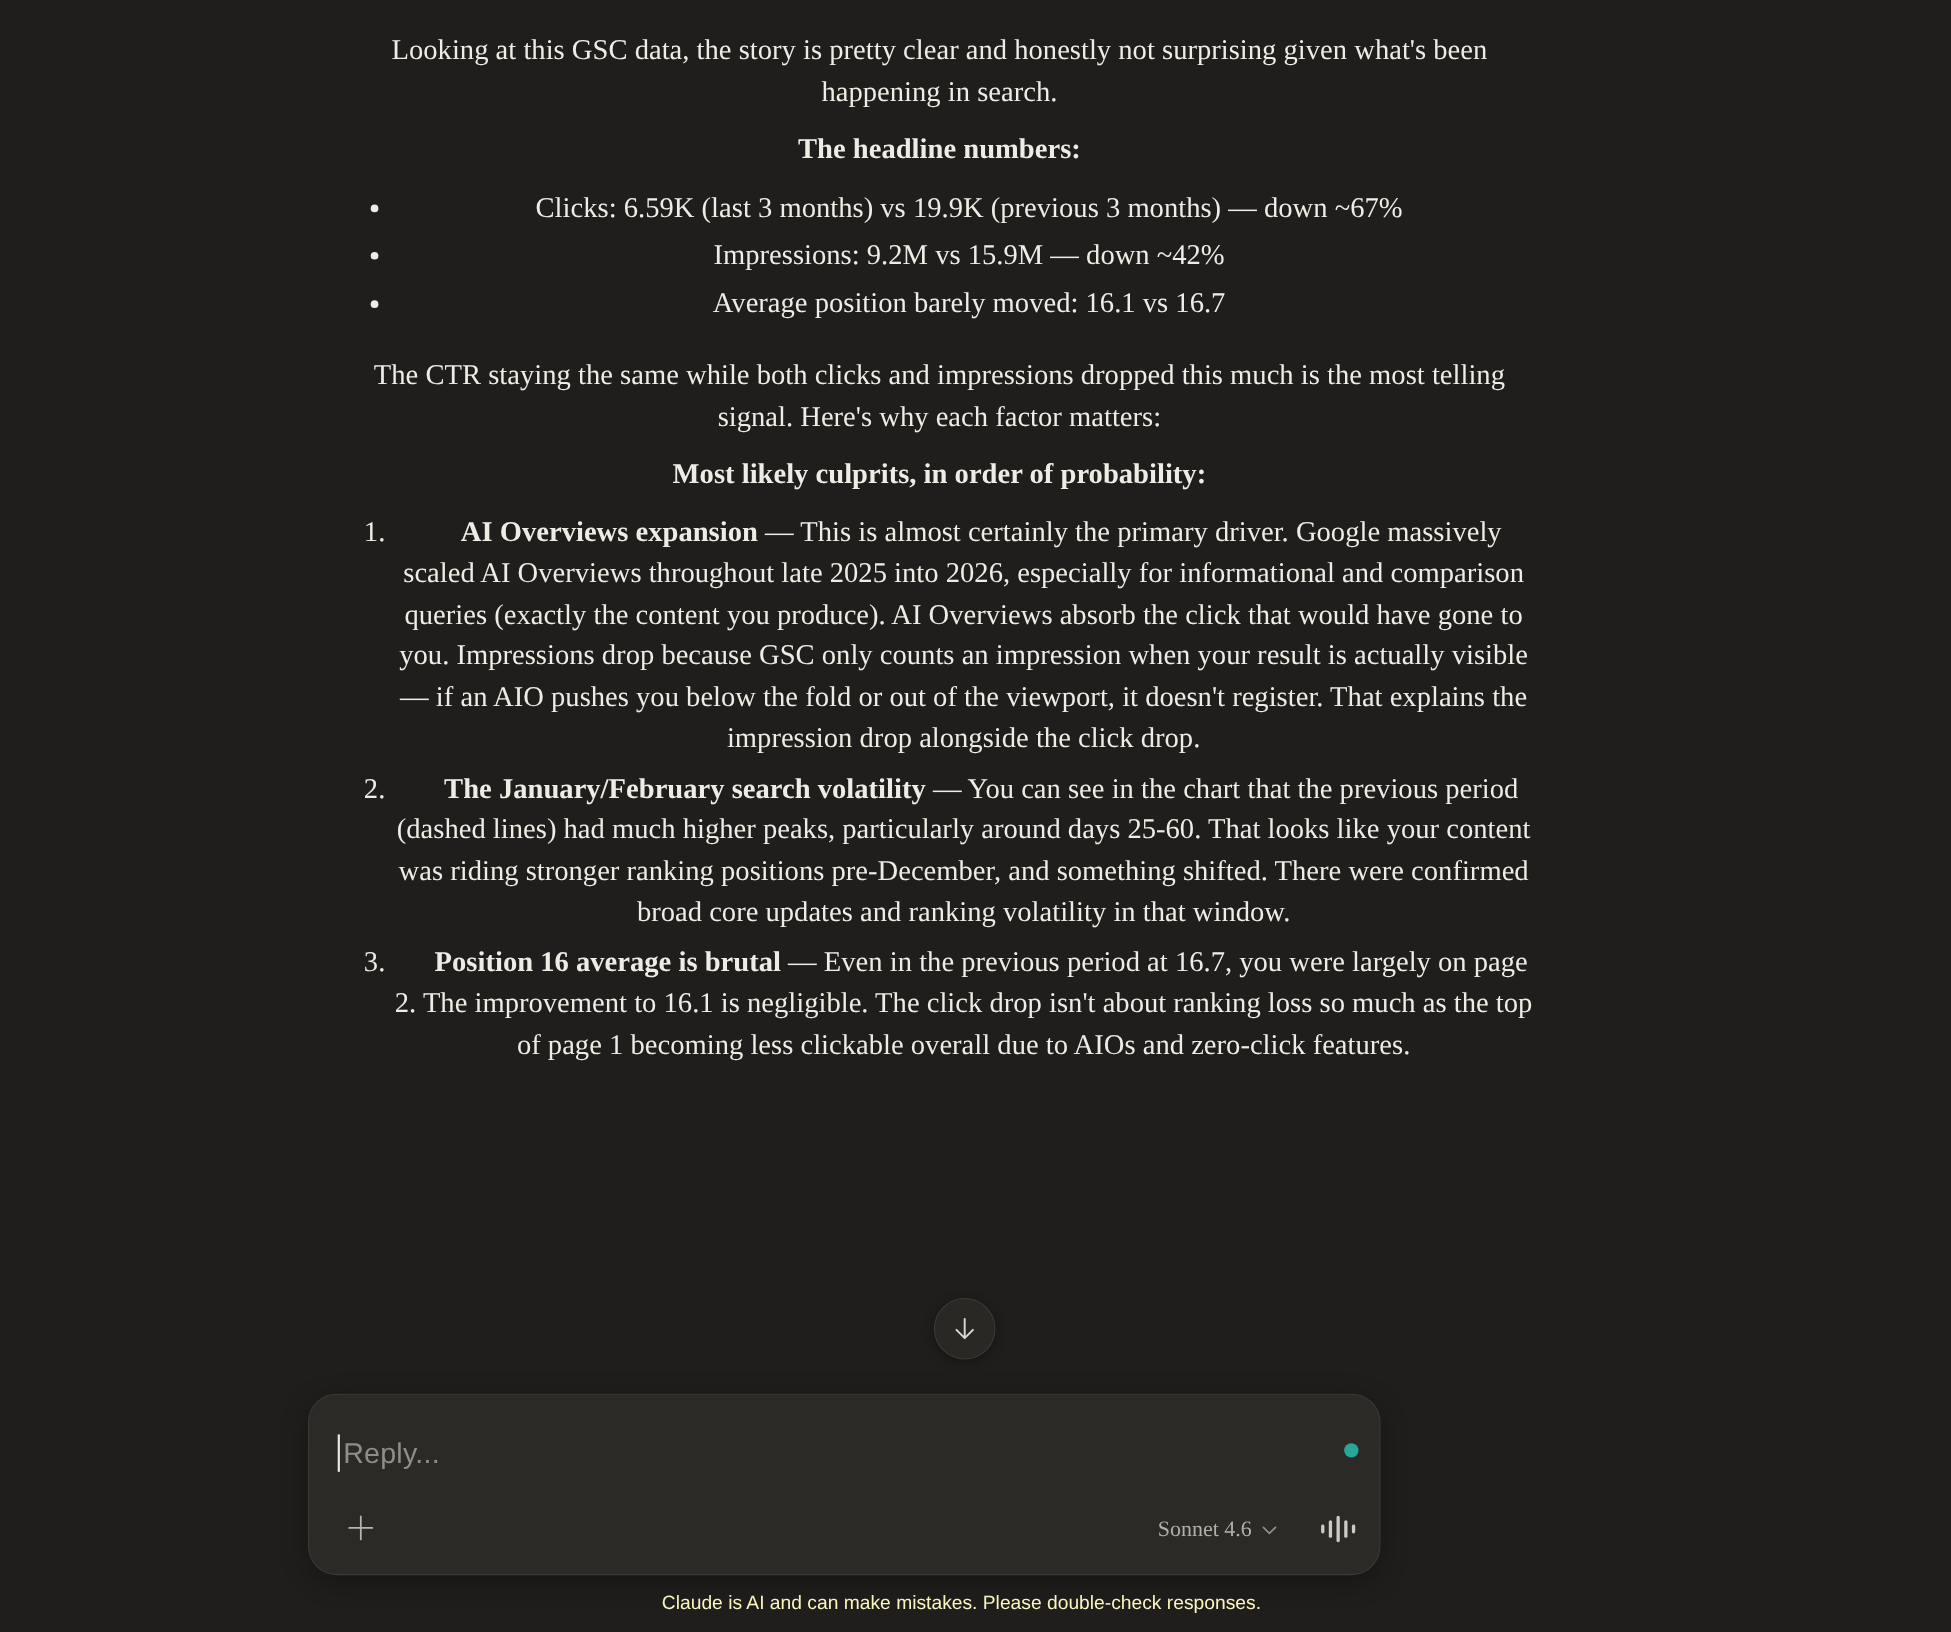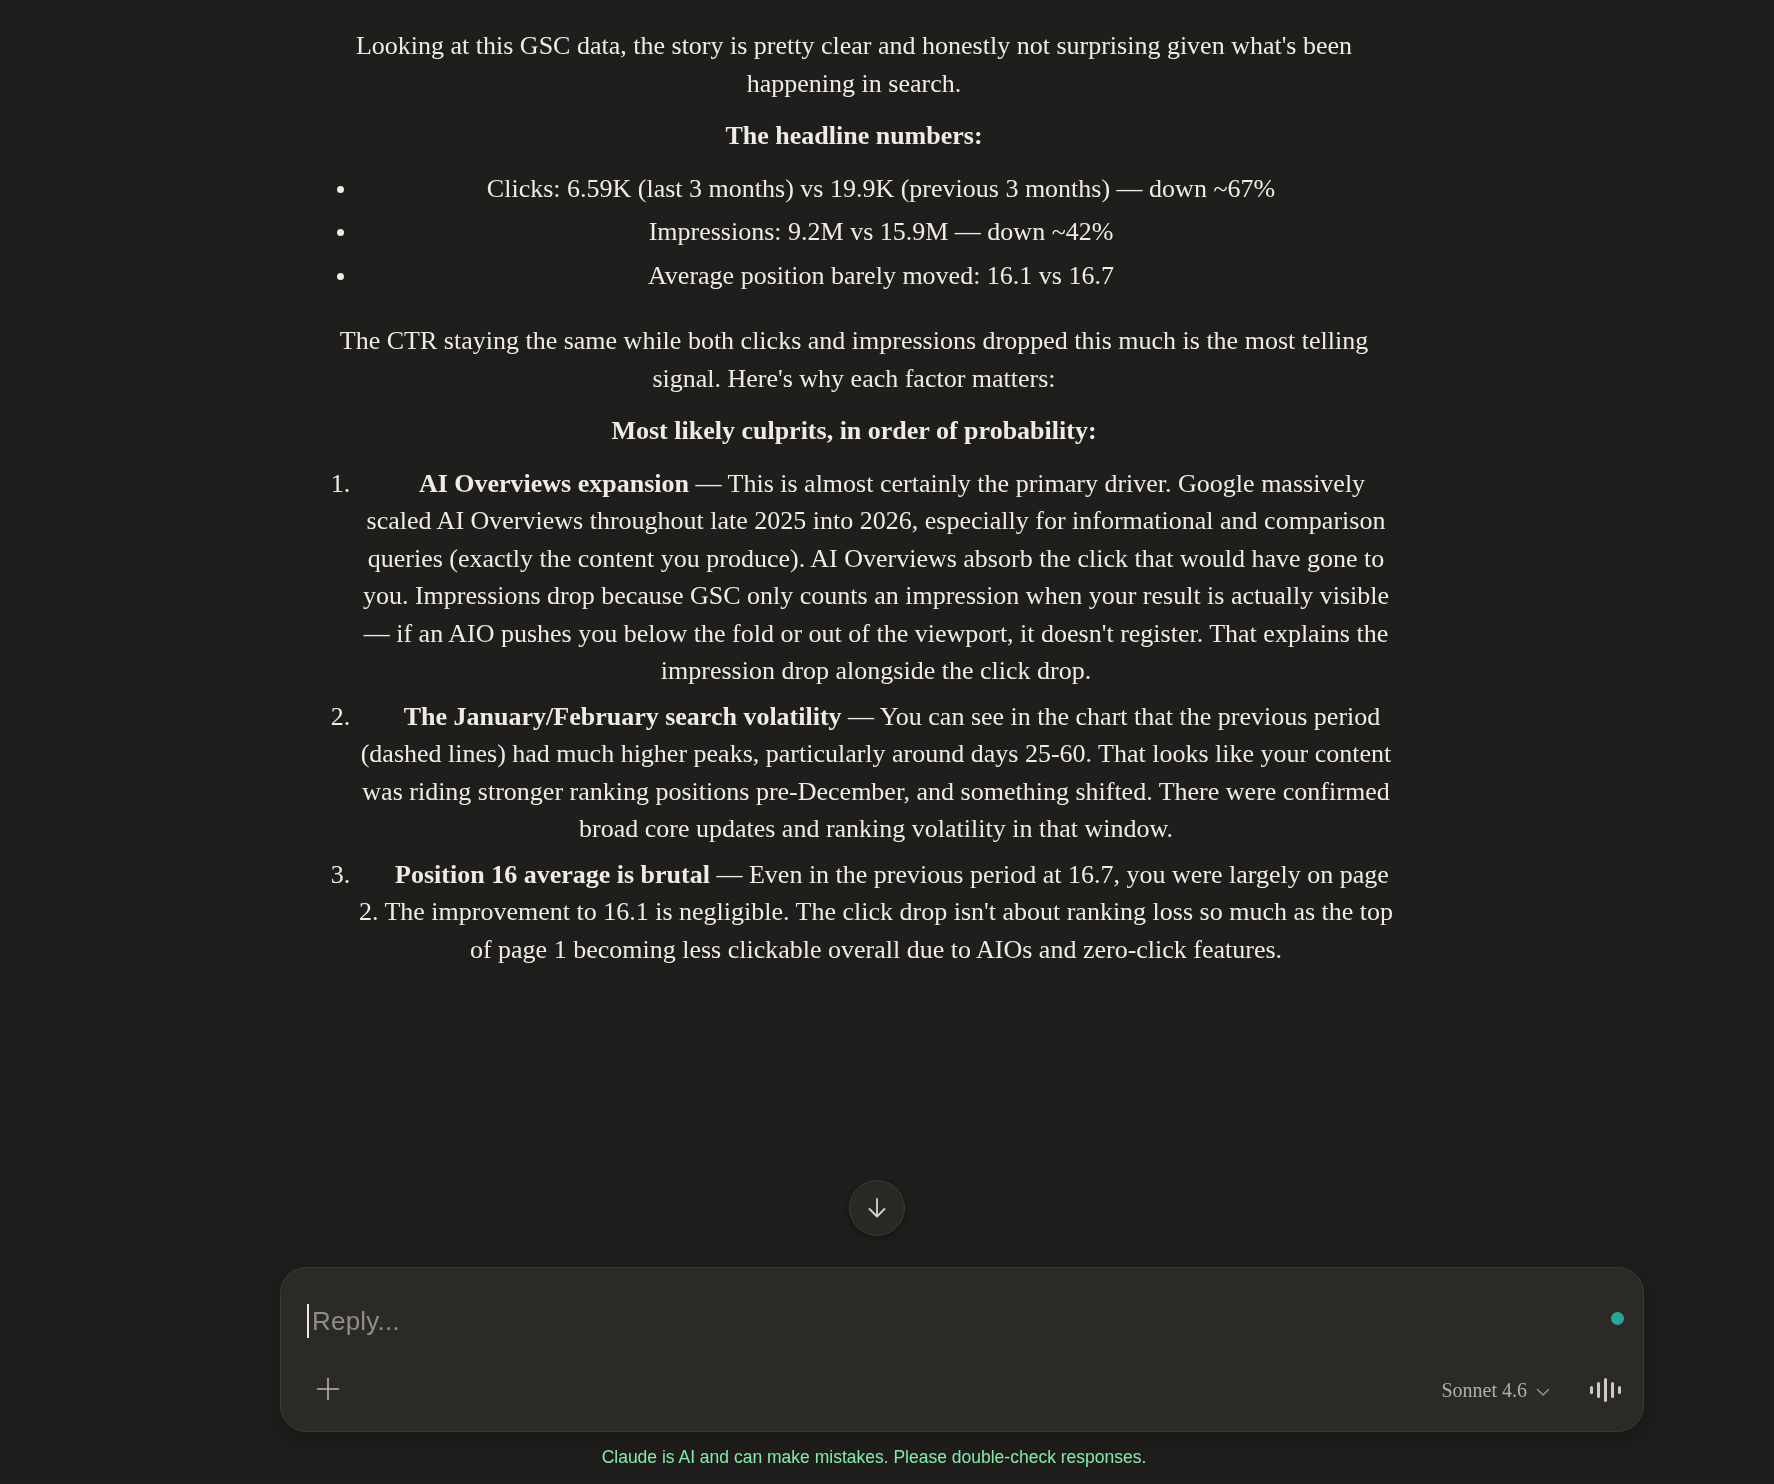--- a/index.html
+++ b/index.html
@@ -38,21 +38,21 @@
   .scroll-btn {
     position:absolute; left:849px; top:1180px; width:56px; height:56px;
     border-radius:50%; background:#292825; border:1px solid #3b3a36;
     display:flex; align-items:center; justify-content:center;
     cursor:pointer; z-index:6; box-shadow:0 2px 10px rgba(0,0,0,0.35);
   }
   .scroll-btn svg { display:block; }
 
   
   .reply-box {
-    position:absolute; left:280px; top:1267px; width:1364px; height:165px;
+    position:absolute; left:280px; top:1267px; width:975px; height:165px;
     background:#2b2a27; border:1px solid #3a3935; border-radius:26px;
     z-index:5; font-family:"Liberation Sans","DejaVu Sans",sans-serif;
     box-shadow:0 6px 24px rgba(0,0,0,0.3);
   }
   .caret {
     position:absolute; left:26px; top:36px; width:2px; height:34px;
     background:#e9e7df;
   }
   .reply-placeholder {
     position:absolute; left:31px; top:38px;
@@ -85,21 +85,21 @@
   .voice-btn .b1 { height:8px; }
   .voice-btn .b2 { height:16px; }
   .voice-btn .b3 { height:24px; }
   .voice-btn .b4 { height:16px; }
   .voice-btn .b5 { height:8px; }
 
   
   .footer-note {
     position:absolute; left:280px; top:1447px; width:1188px;
     text-align:center; font-family:"Liberation Sans","DejaVu Sans",sans-serif;
-    font-size:17.5px; color:#86efac; z-index:4;
+    font-size:17.5px; color:#fef9c3; z-index:4;
   }
 </style>
 </head>
 <body>
 
 <main class="chat-column">
   <p>Looking at this GSC data, the story is pretty clear and honestly not surprising given what's been happening in search.</p>
 
   <p class="msg-heading">The headline numbers:</p>
 

